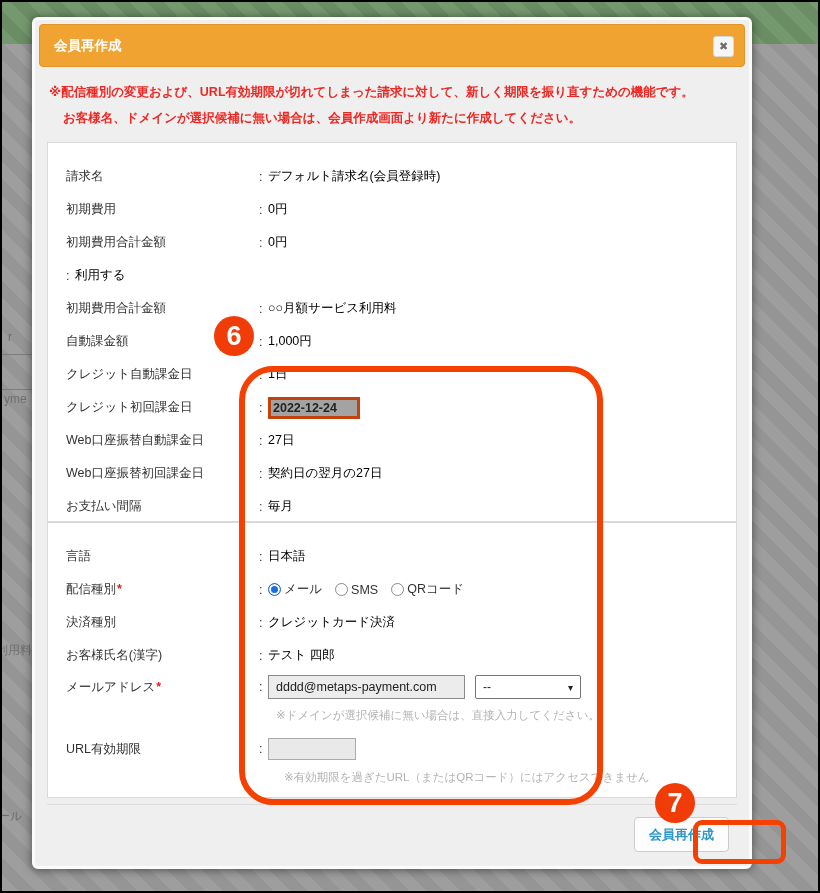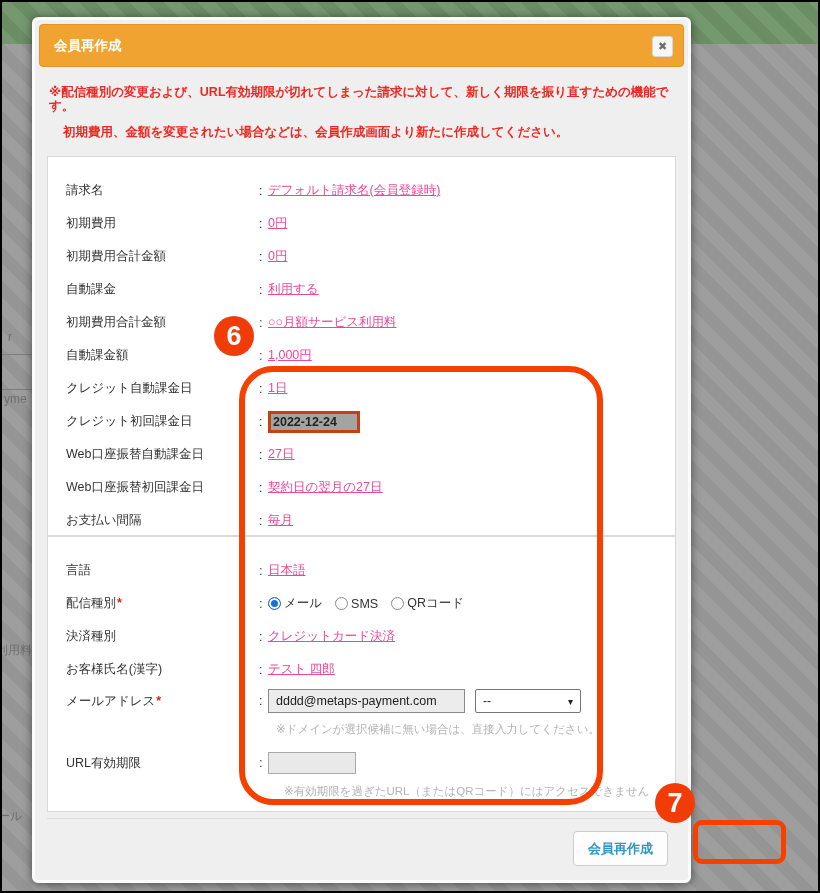--- a/index.html
+++ b/index.html
@@ -11,21 +11,21 @@
     background:repeating-linear-gradient(45deg,#9e9e9e 0 12px,#959595 12px 24px); }
 
   .bg-green { position:absolute; left:0; top:0; width:100%; height:42px;
     background:repeating-linear-gradient(45deg,#75996f 0 12px,#6a8d64 12px 24px); }
 
   .bg-frag { position:absolute; color:#6f6f6f; font-size:12px; }
   .bg-box { position:absolute; left:-12px; top:352px; width:68px; height:36px;
     border:1px solid #7c7c7c; }
 
   
-  .modal { position:absolute; left:30px; top:15px; width:659px;
+  .modal { position:absolute; left:30px; top:15px; width:720px;
     background:#efefef; border:3px solid #fbfbfb; border-radius:6px;
     box-shadow:0 1px 10px rgba(0,0,0,.5); padding:4px 4px 0 4px; }
 
   .modal-header { position:relative; height:43px; background:#f0a330;
     border:1px solid #e09525; border-radius:4px; display:flex; align-items:center; }
   .modal-title { color:#fff; font-weight:bold; font-size:13.5px; padding-left:14px; }
   .close-btn { position:absolute; right:10px; top:11px; width:21px; height:21px;
     background:#f6f6f6; border:1px solid #d7d7d7; border-radius:3px;
     color:#6e6e6e; font-size:11px; line-height:19px; text-align:center;
     font-weight:bold; cursor:pointer; }
@@ -36,21 +36,21 @@
 
   .panel { margin:0 8px; background:#fff; border:1px solid #d9d9d9;
     padding:17px 0 0 18px; }
   .panel.first { height:380px; }
   .panel.second { margin-top:0; height:276px; }
 
   .row { display:flex; align-items:center; height:33px; font-size:12.5px; color:#333; }
   .row.slim { height:30px; }
   .lbl { width:193px; flex:0 0 193px; }
   .colon { width:9px; flex:0 0 9px; color:#333; }
-  .val { color:#ec4899;text-decoration:underline; }
+  .val { color:#000000; }
   .req { color:#e02020; font-weight:bold; margin-left:1px; }
 
   .note-row { height:26px; display:flex; align-items:center; }
   .note { margin-left:210px; color:#b3b3b3; font-size:11.5px; }
   .note.indent { margin-left:218px; }
   .spacer { height:6px; }
 
   .txt { font-family:"Liberation Sans","DejaVu Sans",sans-serif;
     font-size:12.5px; color:#222; }
   .date-input { width:92px; height:22px; background:#a3a3a3;
@@ -107,41 +107,40 @@
 
   <div class="modal">
 
     <div class="modal-header">
       <span class="modal-title">会員再作成</span>
       <span class="close-btn">✖</span>
     </div>
 
     <div class="warnings">
       <div class="warn">※配信種別の変更および、URL有効期限が切れてしまった請求に対して、新しく期限を振り直すための機能です。</div>
-      <div class="warn second">初期費用、金額を変更されたい場合などは、会員作成画面より新たに作成してください。</div>
+      <div class="warn second">お客様名、ドメインが選択候補に無い場合は、会員作成画面より新たに作成してください。</div>
     </div>
 
     <div class="panel first">
       <div class="row">
         <span class="lbl">請求名</span>
           <span class="colon">:</span>
           <span class="val">デフォルト請求名(会員登録時)</span>
       </div>
       <div class="row">
         <span class="lbl">初期費用</span>
           <span class="colon">:</span>
           <span class="val">0円</span>
       </div>
       <div class="row">
         <span class="lbl">初期費用合計金額</span>
           <span class="colon">:</span>
           <span class="val">0円</span>
       </div>
       <div class="row">
-        <span class="lbl">自動課金</span>
           <span class="colon">:</span>
           <span class="val">利用する</span>
       </div>
       <div class="row">
         <span class="lbl">初期費用合計金額</span>
           <span class="colon">:</span>
           <span class="val">○○月額サービス利用料</span>
       </div>
       <div class="row">
         <span class="lbl">自動課金額</span>

